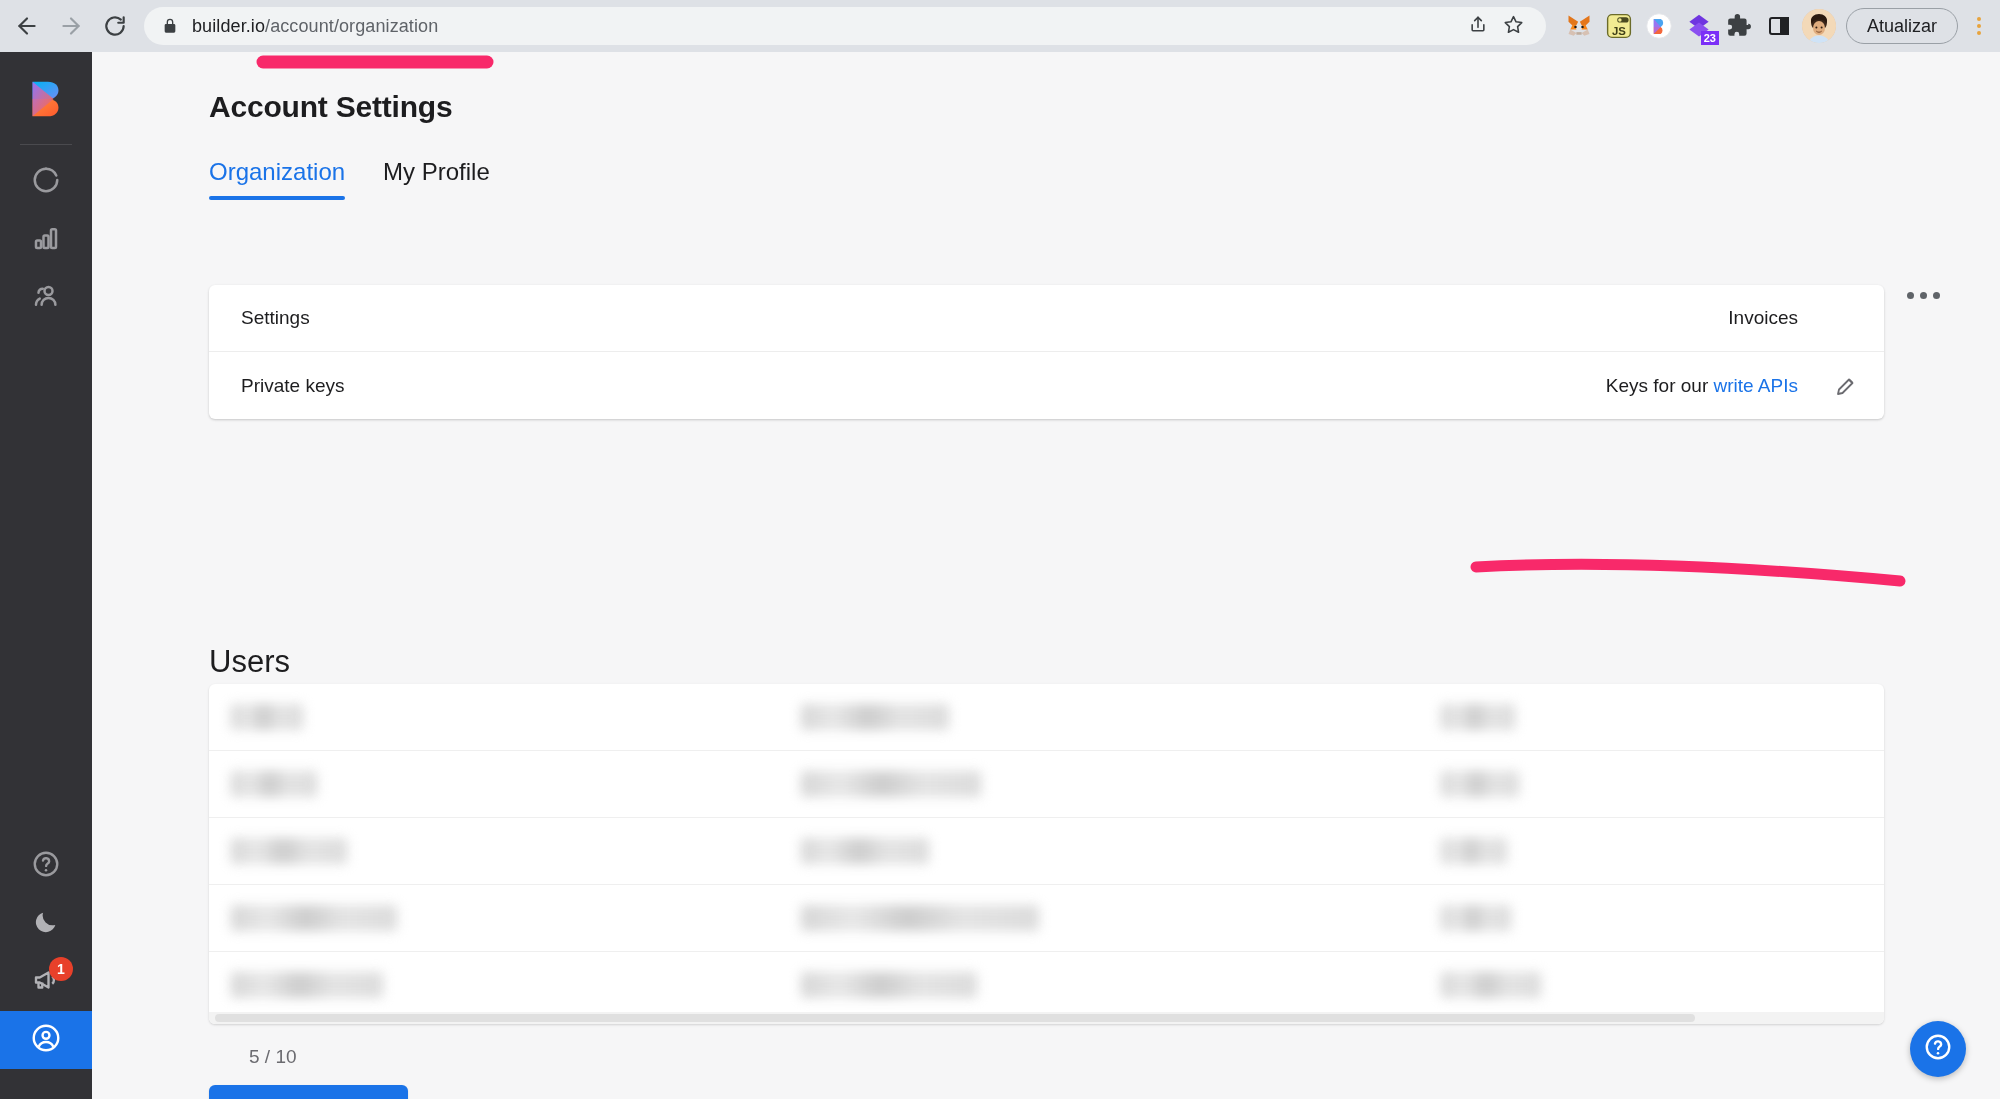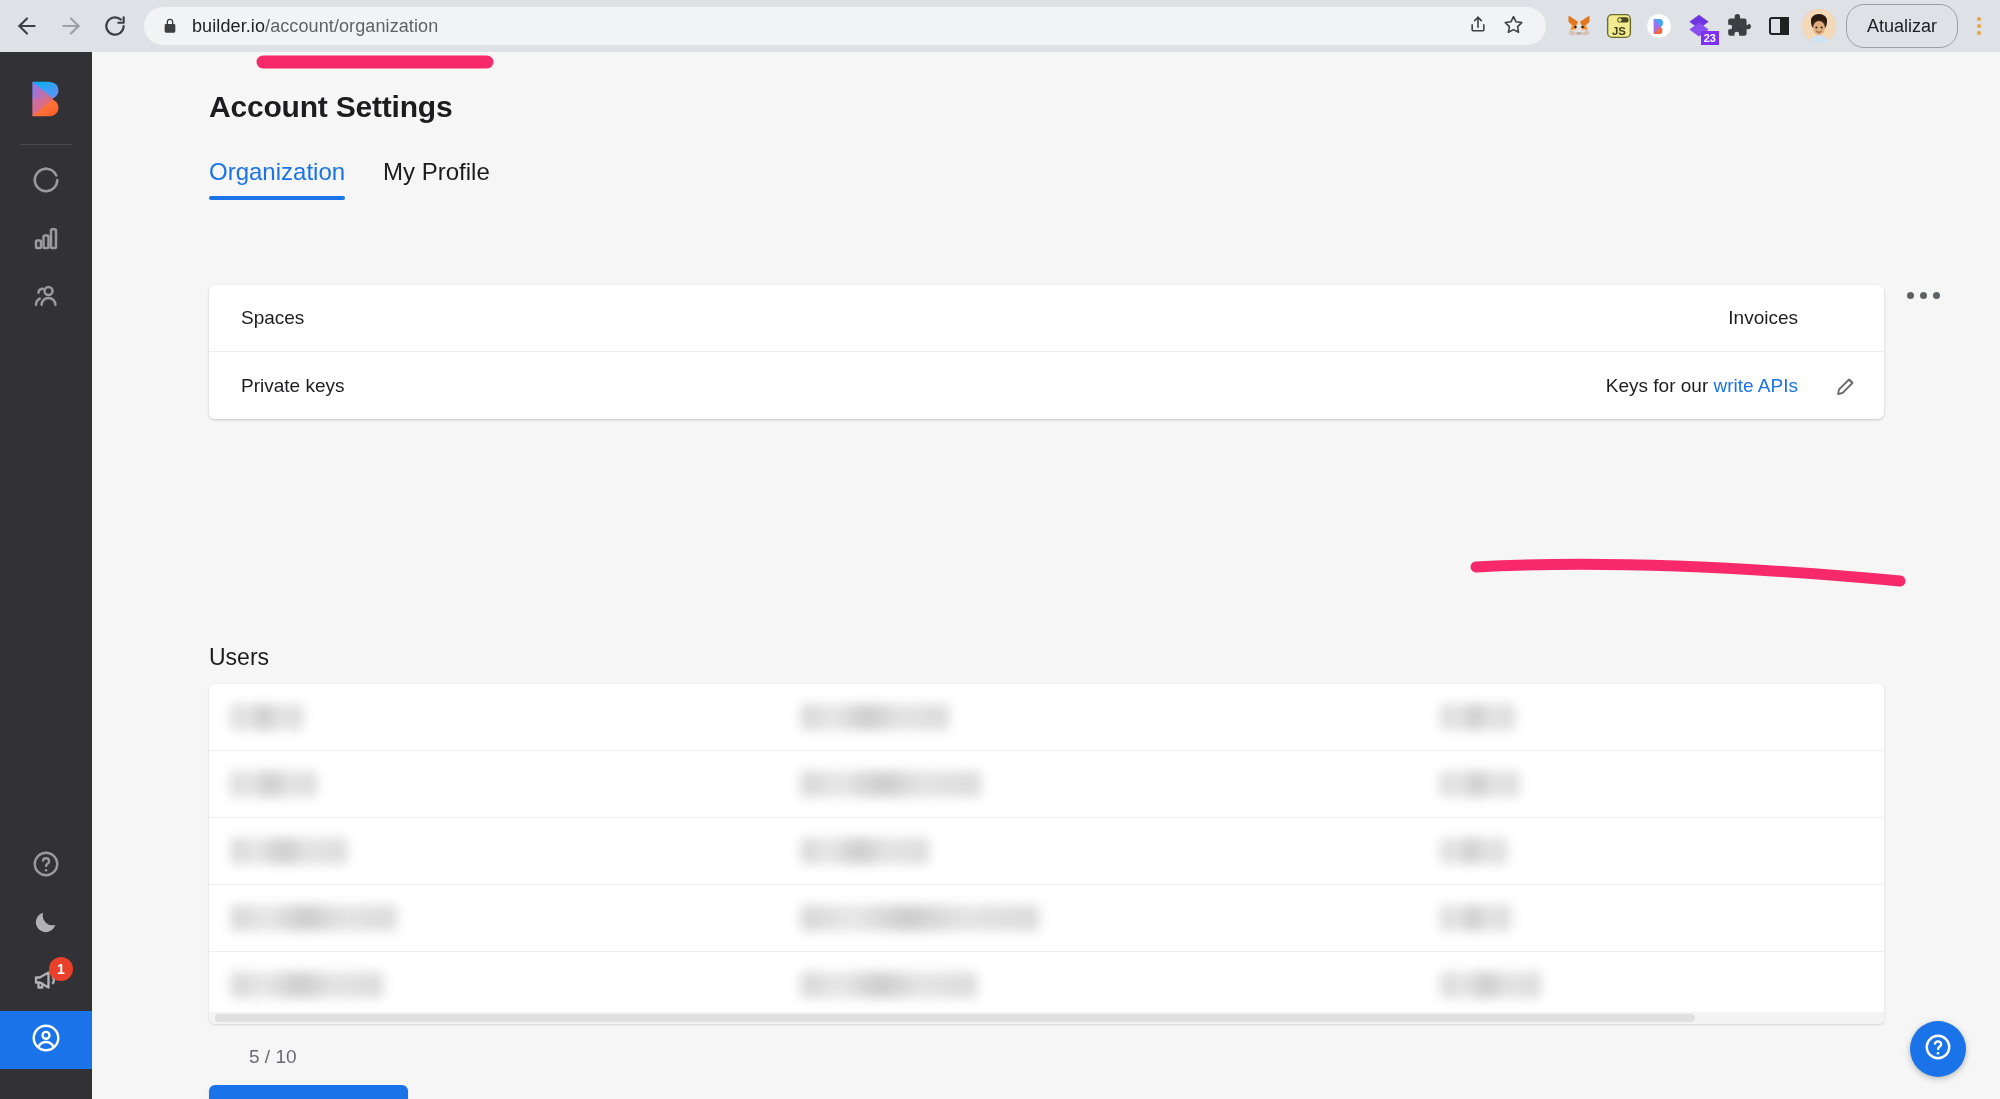--- a/index.html
+++ b/index.html
@@ -51,21 +51,21 @@
   .ext-tray { display: flex; align-items: center; gap: 6px; flex: 0 0 auto; padding-left: 6px; }
   .ext-icon { width: 34px; height: 34px; display: flex; align-items: center; justify-content: center; position: relative; }
   .badge-23 {
     position: absolute; right: -3px; bottom: -2px;
     background: #7b2ff7; color: #fff;
     font-size: 11px; font-weight: bold;
     border-radius: 0; padding: 1px 3px; line-height: 1.1;
   }
   .avatar-btn { width: 34px; height: 34px; border-radius: 50%; overflow: hidden; position: relative; background: #e8c9a8; }
   .update-btn {
-    height: 44px; border: 1px solid #9aa0a6; border-radius: 18px;
+    height: 36px; border: 1px solid #9aa0a6; border-radius: 18px;
     display: flex; align-items: center; padding: 0 20px;
     font-size: 18px; color: #202124; margin-left: 4px; justify-content: flex-end;
   }
   .kebab { width: 30px; height: 36px; display: flex; flex-direction: column; align-items: center; justify-content: center; gap: 3px; }
   .kebab i { width: 4px; height: 4px; border-radius: 50%; background: #e8a33d; display: block; }
 
   
   .rail {
     position: absolute; top: 52px; left: 0;
     width: 92px; height: 1047px;
@@ -142,21 +142,21 @@
   .blurred-name {
     width: 150px; height: 22px;
     background: linear-gradient(90deg,#cfcfcf 0%,#dedede 28%,#c9c9c9 44%,#e4e4e4 70%,#d6d6d6 100%);
     filter: blur(5px); opacity: .95; border-radius: 3px;
     margin-right: 28px;
   }
   .pencil { width: 24px; height: 24px; display:block; }
 
   .users-heading {
     position: absolute; left: 117px; top: 592px;
-    font-size: 23px; color: #1d1d1f;
+    font-size: 31px; color: #1d1d1f;
   }
   .users-card {
     position: absolute; left: 117px; top: 632px;
     width: 1675px; height: 340px;
     background: #fff;
     border-radius: 6px;
     box-shadow: 0 1px 3px rgba(0,0,0,.10), 0 1px 2px rgba(0,0,0,.06);
     overflow: hidden;
   }
   .urow { height: 67px; border-bottom: 1px solid #efefef; display: flex; align-items: center; padding: 0 0 0 22px; position: relative; }
@@ -459,21 +459,21 @@
     <i></i>
     <i></i>
     <i></i>
   </div>
 
   <div class="card">
 
 
 
     <div class="srow">
-      <div class="srow-label">Spaces</div>
+      <div class="srow-label">Settings</div>
       <div class="srow-mid"></div>
       <div class="srow-value" style="margin-right:0">Invoices</div>
       <div class="srow-action"></div>
     </div>
 
     <div class="srow">
       <div class="srow-label">Private keys</div>
       <div class="srow-mid"></div>
       <div class="srow-value" style="margin-right:0"><span>Keys for our </span><span class="srow-link">write APIs</span></div>
       <div class="srow-action">

